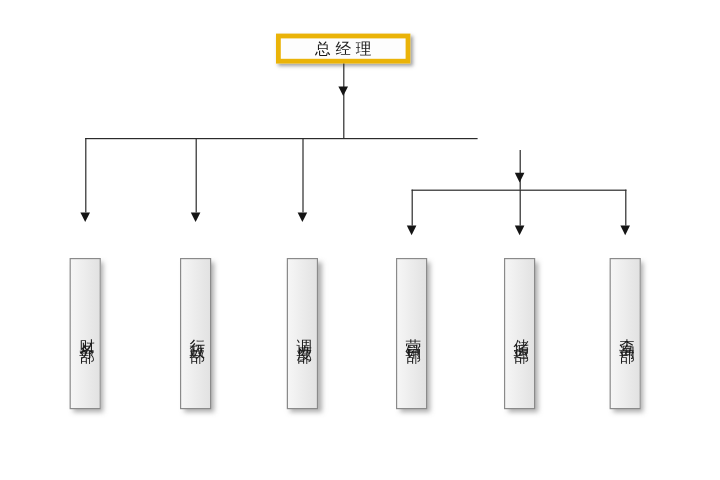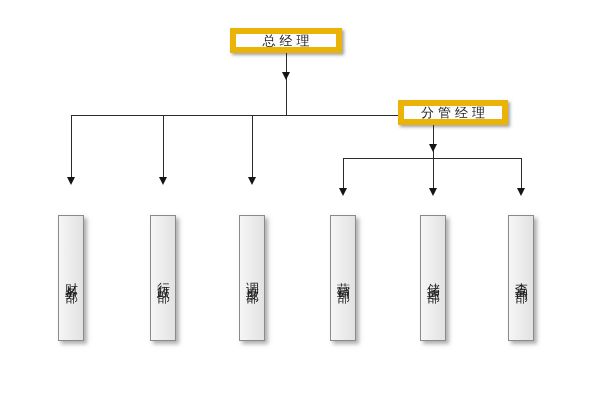--- a/index.html
+++ b/index.html
@@ -23,21 +23,21 @@
     position: absolute;
     width: 0;
     height: 0;
     border-left: 4px solid transparent;
     border-right: 4px solid transparent;
     border-top: 8px solid #151515;
   }
 
   .node {
     position: absolute;
-    border: 6px solid #eab308;
+    border: 4px solid #eab308;
     background: #fdfdfd;
     box-shadow: 2px 2px 3px rgba(110,110,110,0.65);
     display: flex;
     align-items: center;
     justify-content: center;
     font-size: 13px;
     color: #1a1a1a;
     letter-spacing: 4px;
     text-indent: 4px;
     white-space: nowrap;
@@ -80,23 +80,20 @@
 
   <div class="line" style="left:71px; top:115px; width:1px; height:62px;"></div>
   <div class="arrow-down" style="left:67px; top:177px;"></div>
 
   <div class="line" style="left:163px; top:115px; width:1px; height:62px;"></div>
   <div class="arrow-down" style="left:159px; top:177px;"></div>
 
   <div class="line" style="left:252px; top:115px; width:1px; height:62px;"></div>
   <div class="arrow-down" style="left:248px; top:177px;"></div>
 
-  <div class="node" style="left:398px; top:100px; width:110px; height:25px;">
-    <span>分管经理</span>
-  </div>
 
   <div class="line" style="left:433px; top:125px; width:1px; height:33px;"></div>
   <div class="arrow-down" style="left:429px; top:144px;"></div>
 
   <div class="line" style="left:343px; top:158px; width:179px; height:1px;"></div>
 
   <div class="line" style="left:343px; top:158px; width:1px; height:30px;"></div>
   <div class="arrow-down" style="left:339px; top:188px;"></div>
 
   <div class="line" style="left:433px; top:158px; width:1px; height:30px;"></div>

